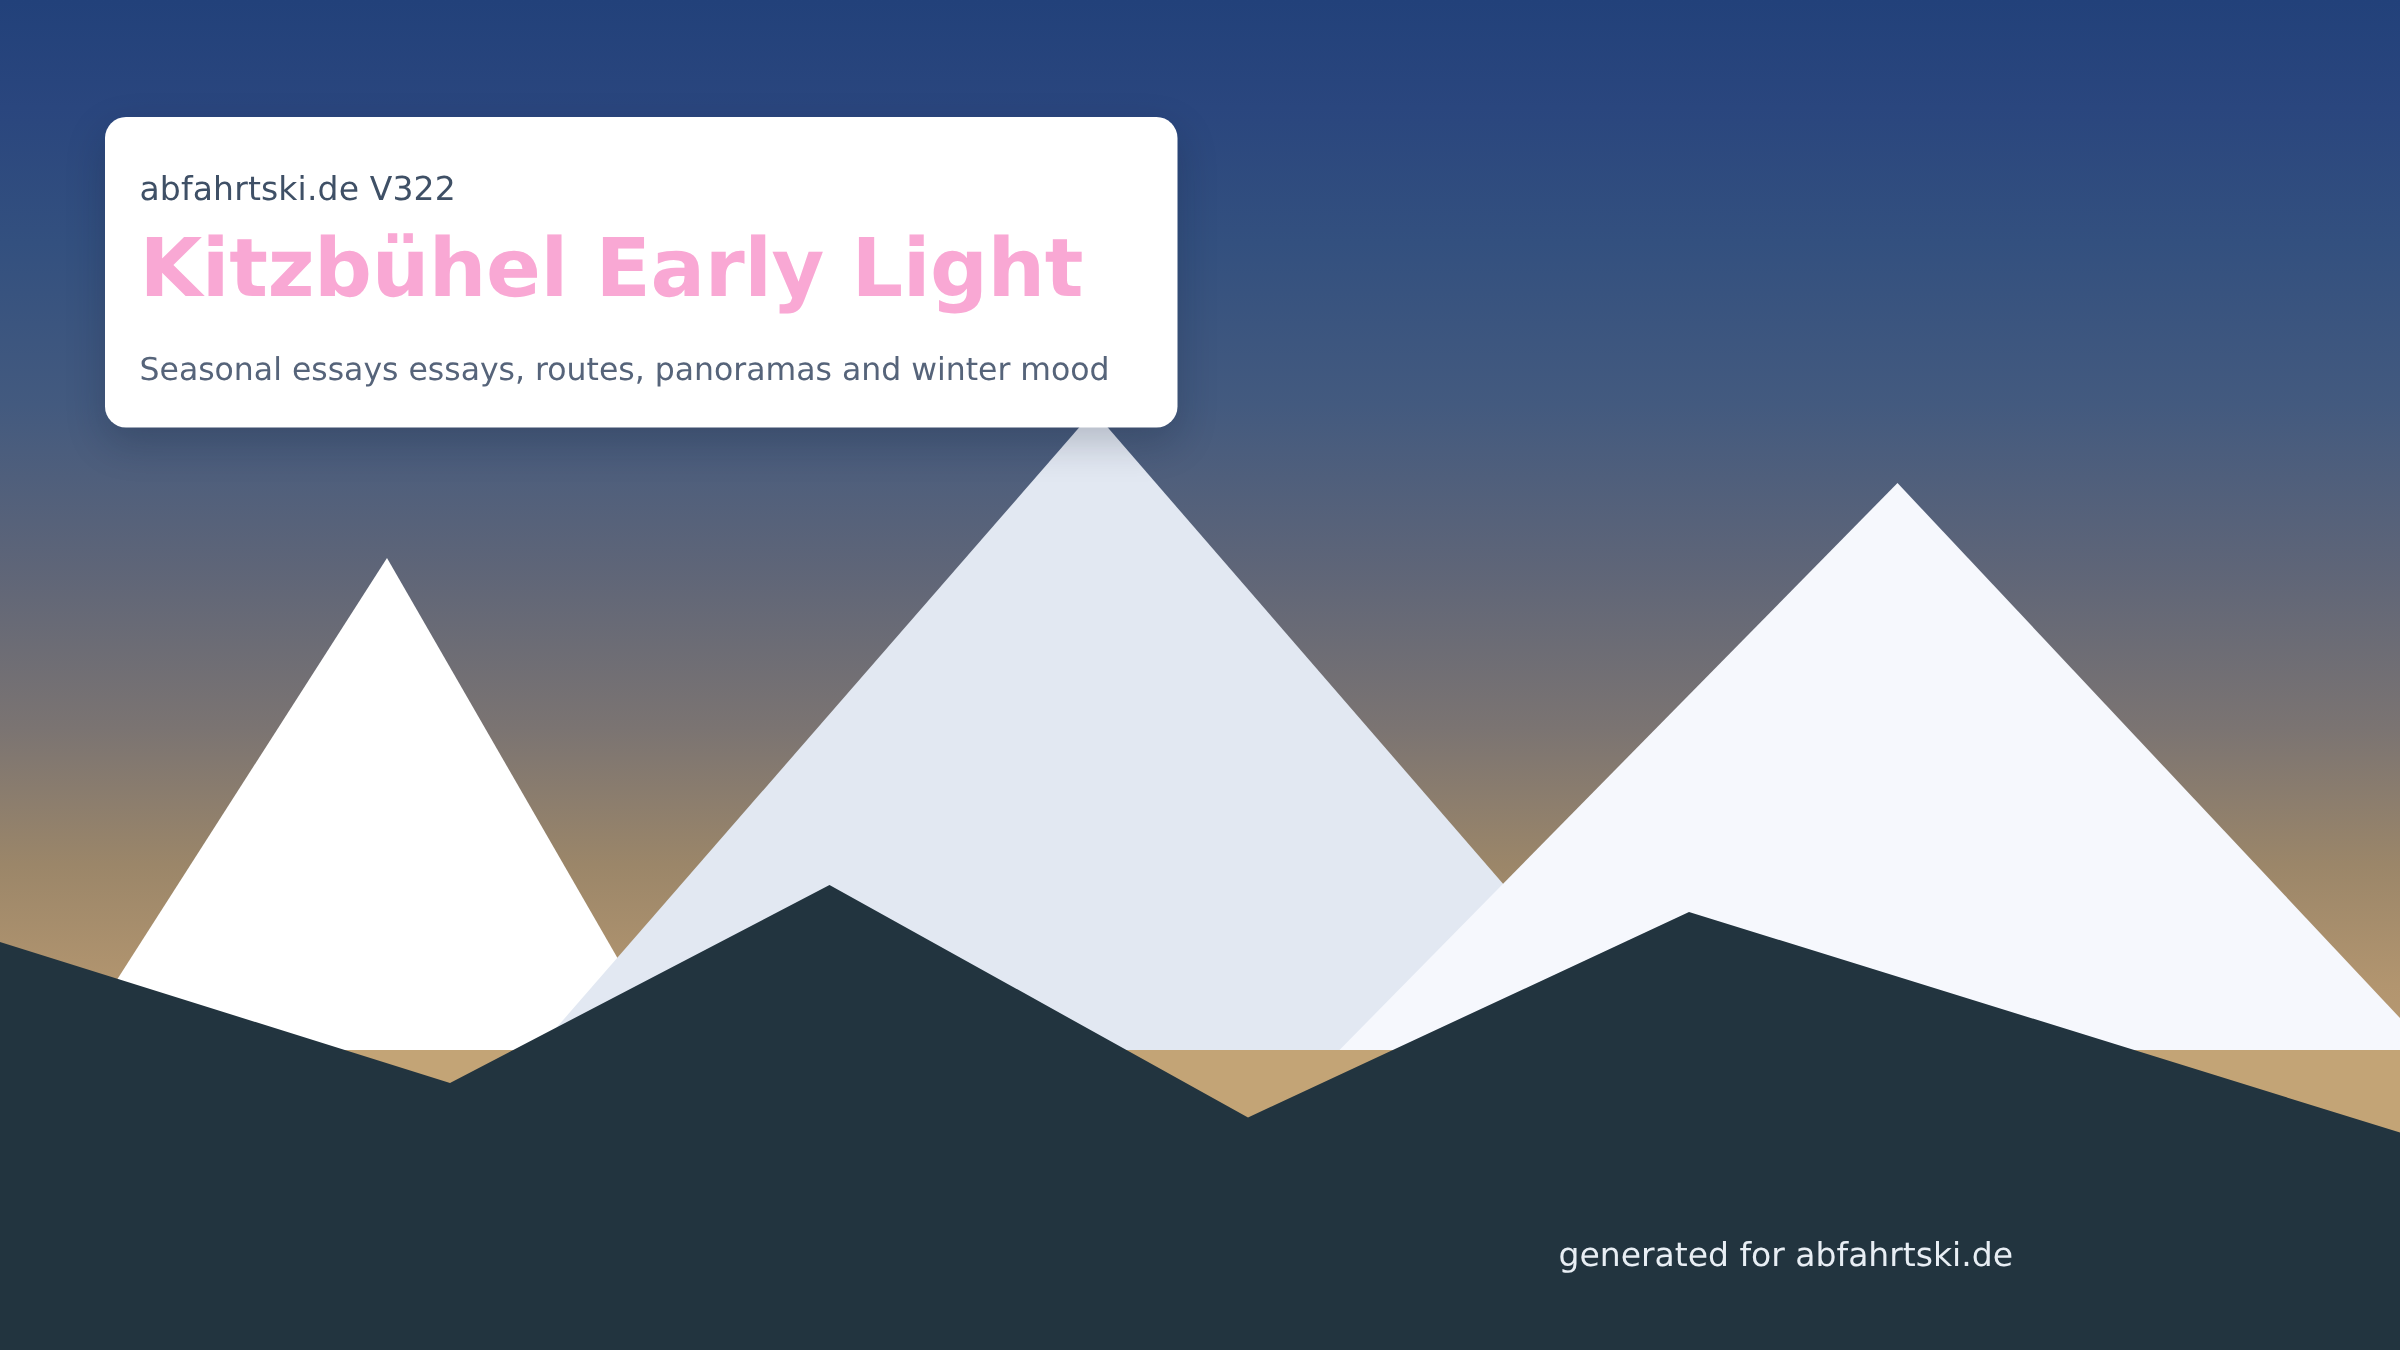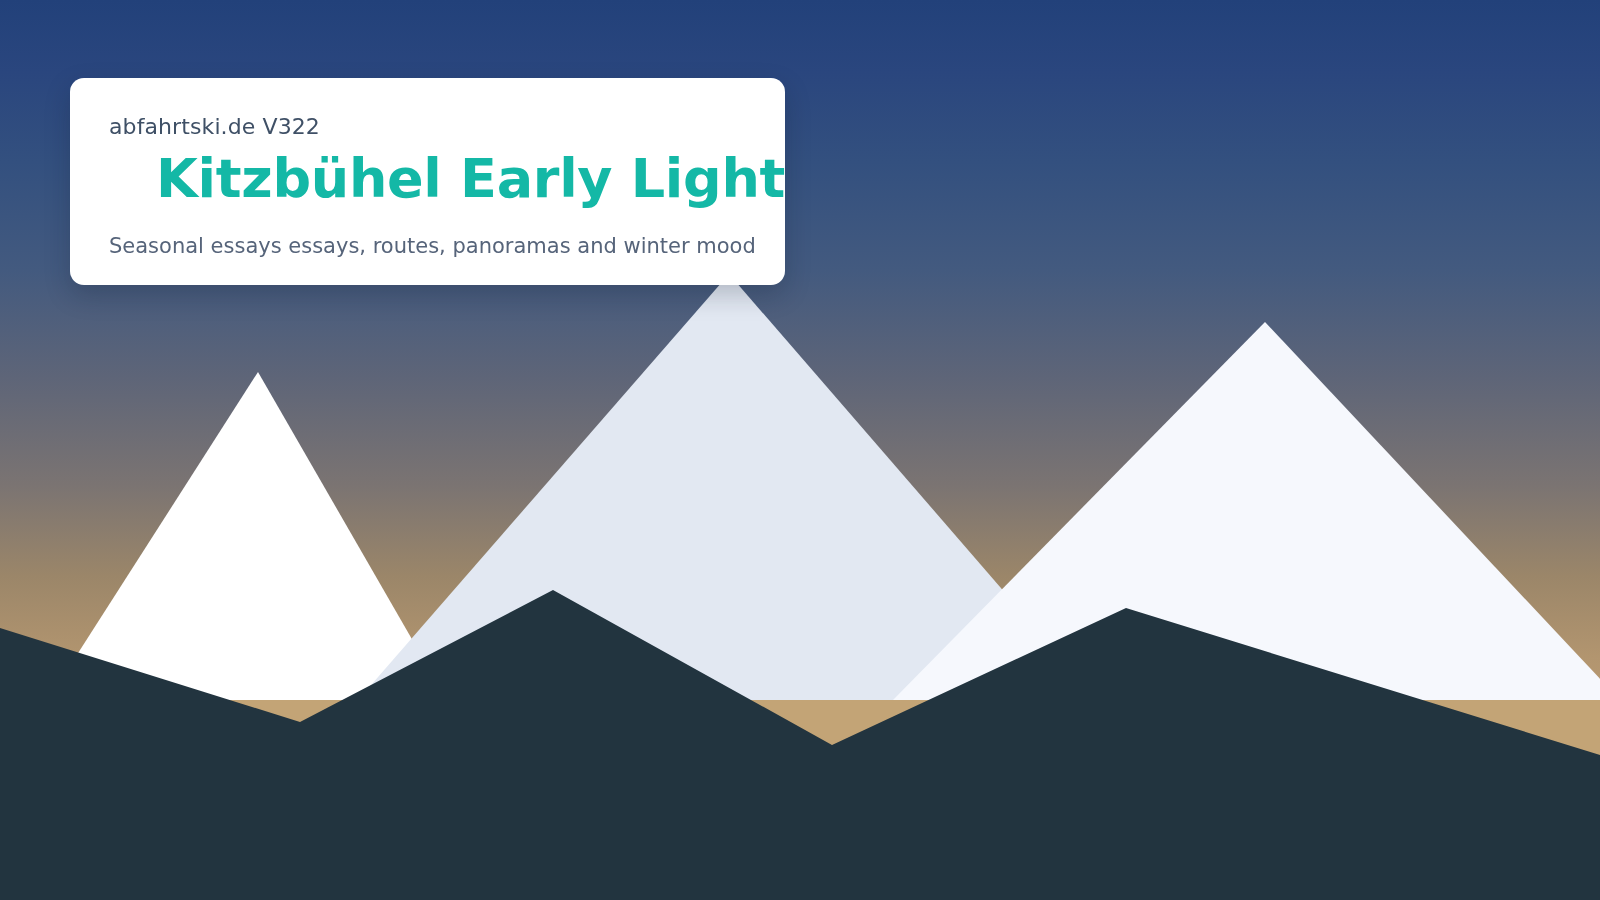--- a/index.html
+++ b/index.html
@@ -58,43 +58,42 @@
     box-shadow:0 10px 26px rgba(12,22,40,0.22);
     z-index:5;
   }
 
   #card-text {
     position:absolute;
     left:70px;
     top:78px;
     width:1200px;
     height:207px;
-    padding:36px 0 0 39px;
+    padding:36px 0 0 23px;
     z-index:6;
     pointer-events:none;
   }
   #card-text > * { pointer-events:auto; }
 
   .eyebrow {
     font-size:22px;
     line-height:26px;
     color:#3f5066;
     letter-spacing:0.1px;
     white-space:nowrap;
   }
 
   .headline {
     margin-top:8px;
     font-size:54px;
     line-height:62px;
     font-weight:bold;
-    color:#14b8a6;
+    color:#f9a8d4;
     letter-spacing:-0.3px;
     white-space:nowrap;
-    margin-left:47px;
   }
 
   .subtitle {
     margin-top:23px;
     font-size:21px;
     line-height:26px;
     color:#56647a;
     white-space:nowrap;
   }
 
@@ -131,14 +130,15 @@
   </svg>
 
   <div id="title-card"></div>
 
   <div id="card-text">
     <div class="eyebrow">abfahrtski.de V322</div>
     <h1 class="headline">Kitzbühel Early Light</h1>
     <div class="subtitle">Seasonal essays essays, routes, panoramas and winter mood</div>
   </div>
 
+  <div id="footer-note">generated for abfahrtski.de</div>
 
 </div>
 
 </body></html>

